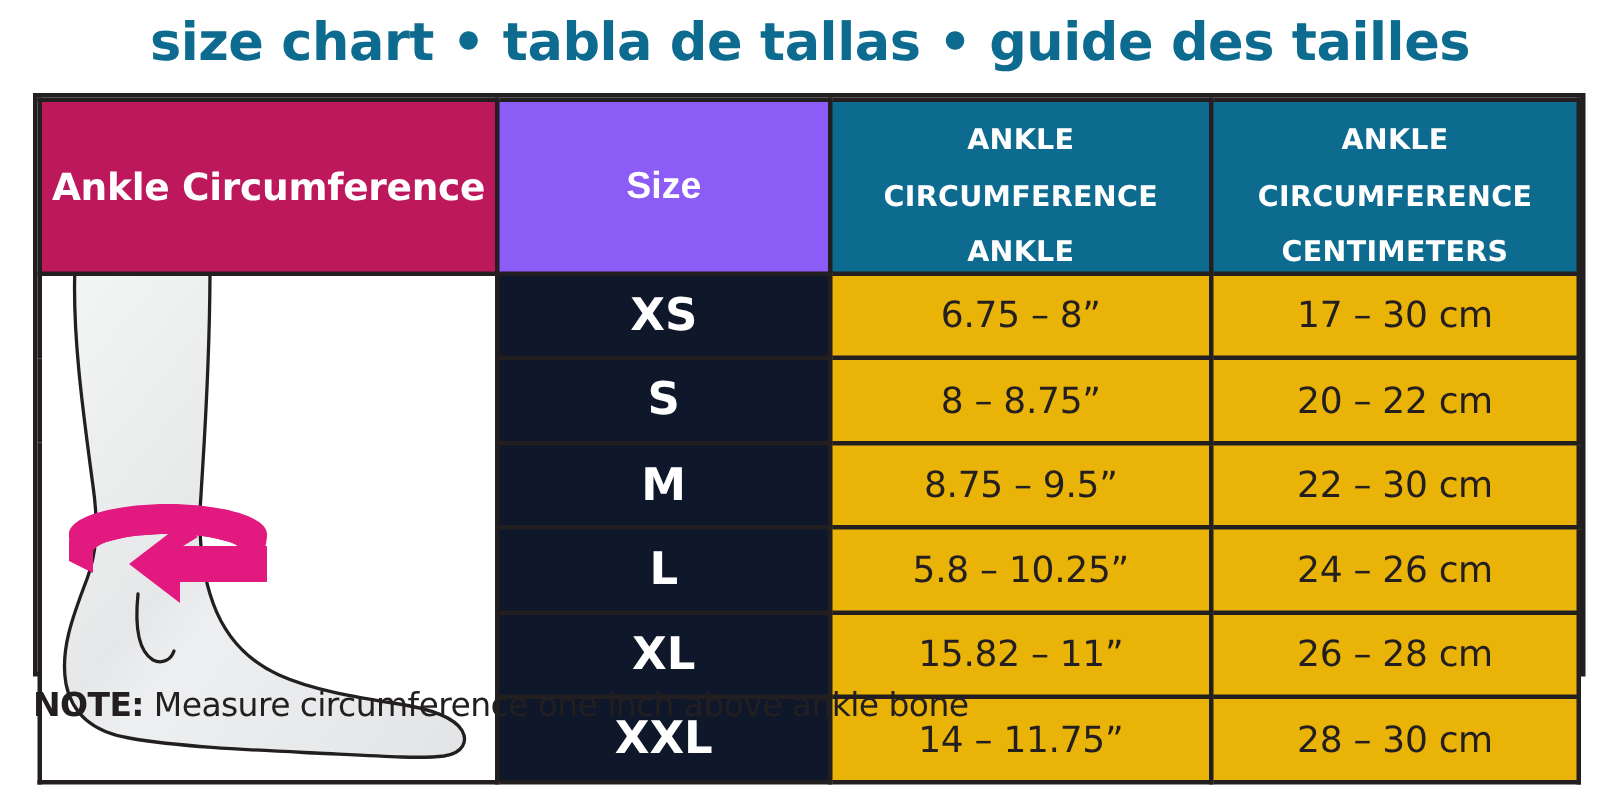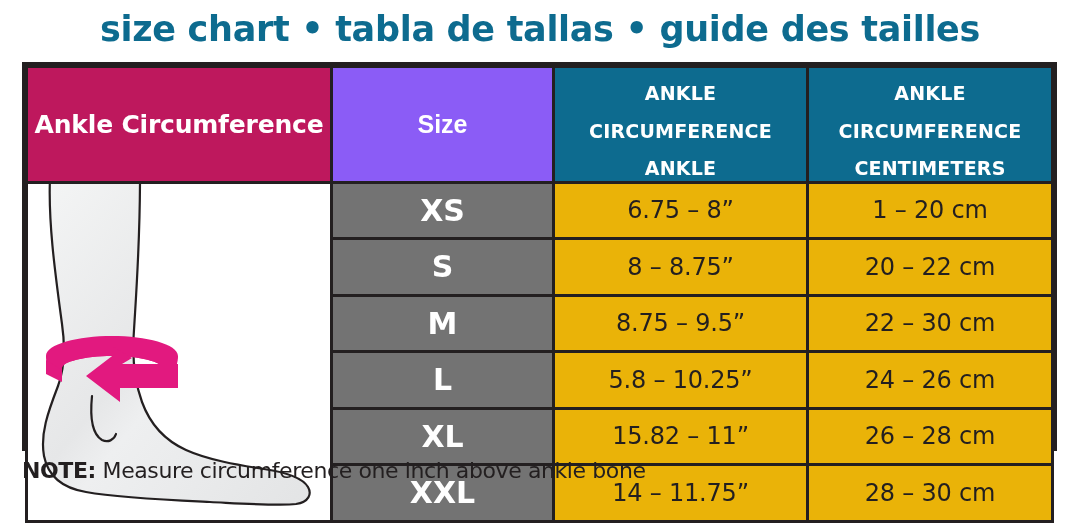--- a/index.html
+++ b/index.html
@@ -97,21 +97,21 @@
   .illus-box {
     width: 100%;
     height: 100%;
     position: relative;
     overflow: hidden;
   }
   .illus-box svg { display: block; }
 
   
   .size-cell {
-    background: #737373;
+    background: #0f172a;
     color: #ffffff;
     font-family: "DejaVu Sans", sans-serif;
     font-weight: bold;
     font-size: 30px;
     height: 49px;
   }
   
   .val-cell {
     background: #eab308;
     color: #231f20;
@@ -228,21 +228,21 @@
                        L 92 204
                        L 92 218
                        Z" fill="#e2197f"></path>
 
               <path d="M 18 176 L 34 186 L 34 198 L 18 190 Z" fill="#e2197f"></path>
             </svg>
           </div>
         </td>
         <td class="size-cell">XS</td>
         <td class="val-cell">6.75 – 8”</td>
-        <td class="val-cell">1 – 20 cm</td>
+        <td class="val-cell">17 – 30 cm</td>
       </tr>
 
       <tr>
         <td class="size-cell">S</td>
         <td class="val-cell">8 – 8.75”</td>
         <td class="val-cell">20 – 22 cm</td>
       </tr>
 
       <tr>
         <td class="size-cell">M</td>

